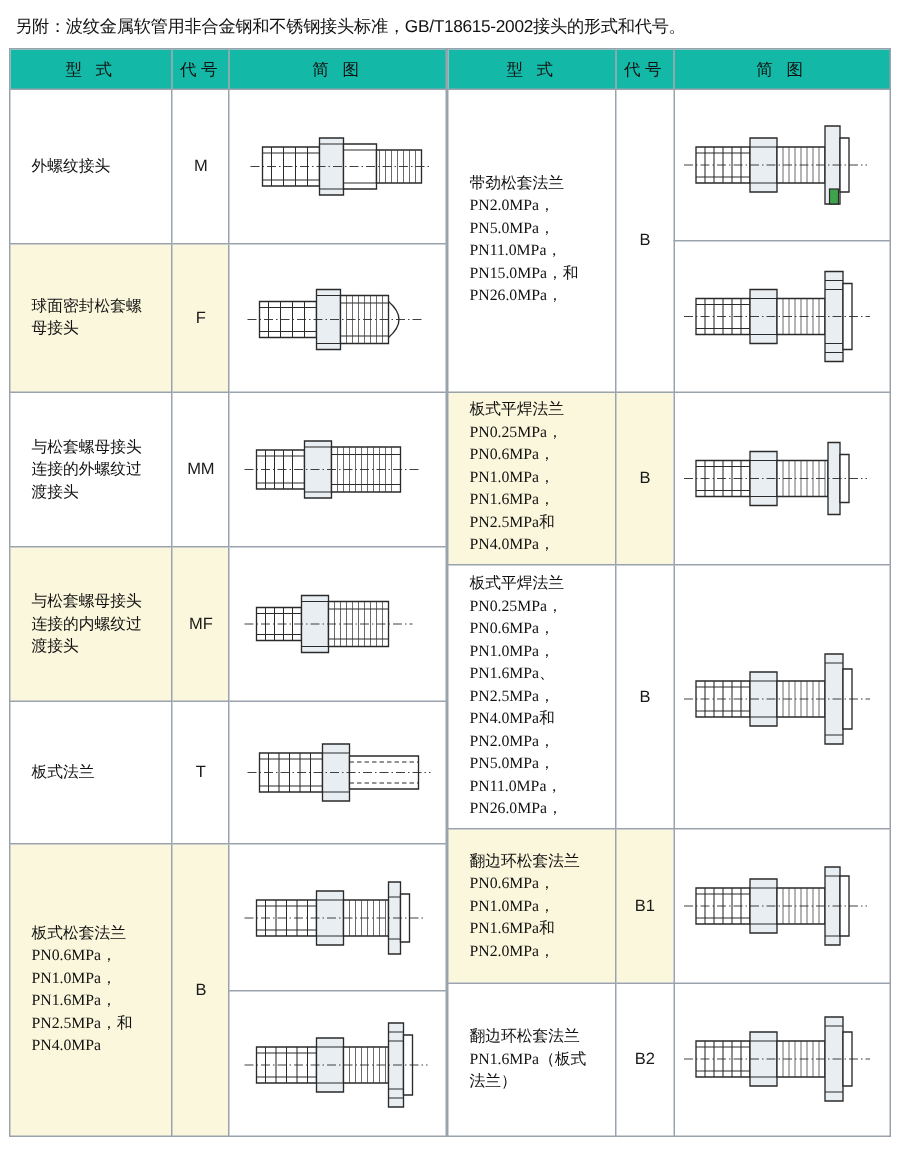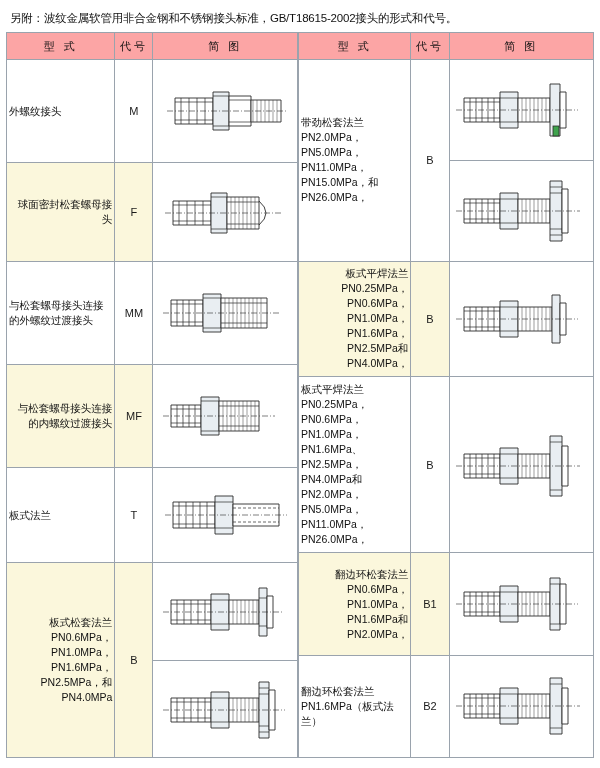--- a/index.html
+++ b/index.html
@@ -41,51 +41,52 @@
   }
   table.left { width: 292px; }
   table.right { width: 296px; }
   th, td {
     border: 1px solid #9aa3ad;
     font-size: 10.5px;
     vertical-align: middle;
     padding: 0;
   }
   thead th {
-    background: #fca5a5;
+    background: #14b8a6;
     height: 26px;
     font-weight: normal;
     font-size: 11px;
     letter-spacing: 3px;
     text-align: center;
     color: #111;
   }
   .c-type { width: 108px; }
   .c-code { width: 38px; }
   .c-fig  { width: 144px; }
   .r-type { width: 112px; }
   .r-code { width: 38px; }
   .r-fig  { width: 144px; }
 
   td.type {
-    padding: 4px 2px;
+    padding: 4px 14px;
     line-height: 15px;
     font-size: 10.5px;
     color: #111;
+    font-family: Liberation Serif, serif;
   }
   td.code {
     text-align: center;
     font-size: 11px;
   }
   td.fig {
     background: #ffffff;
     text-align: center;
     padding: 0;
   }
-  .hl { background: #fbf7dc; text-align: right; }
+  .hl { background: #fbf7dc; }
   .wh { background: #ffffff; }
 
   svg { display: block; margin: 0 auto; }
   .ln { stroke: #2a2a2a; stroke-width: 0.9; fill: none; }
   .ln2 { stroke: #2a2a2a; stroke-width: 0.7; fill: none; }
   .hatch { stroke: #3a3a3a; stroke-width: 0.5; fill: none; }
   .fillw { fill: #ffffff; stroke: #2a2a2a; stroke-width: 0.9; }
   .fillg { fill: #e9eef2; stroke: #2a2a2a; stroke-width: 0.9; }
   .dash { stroke: #2a2a2a; stroke-width: 0.7; fill: none; stroke-dasharray: 3 2; }
   .cl { stroke: #2a2a2a; stroke-width: 0.6; fill:none; stroke-dasharray: 6 2 1 2; }

